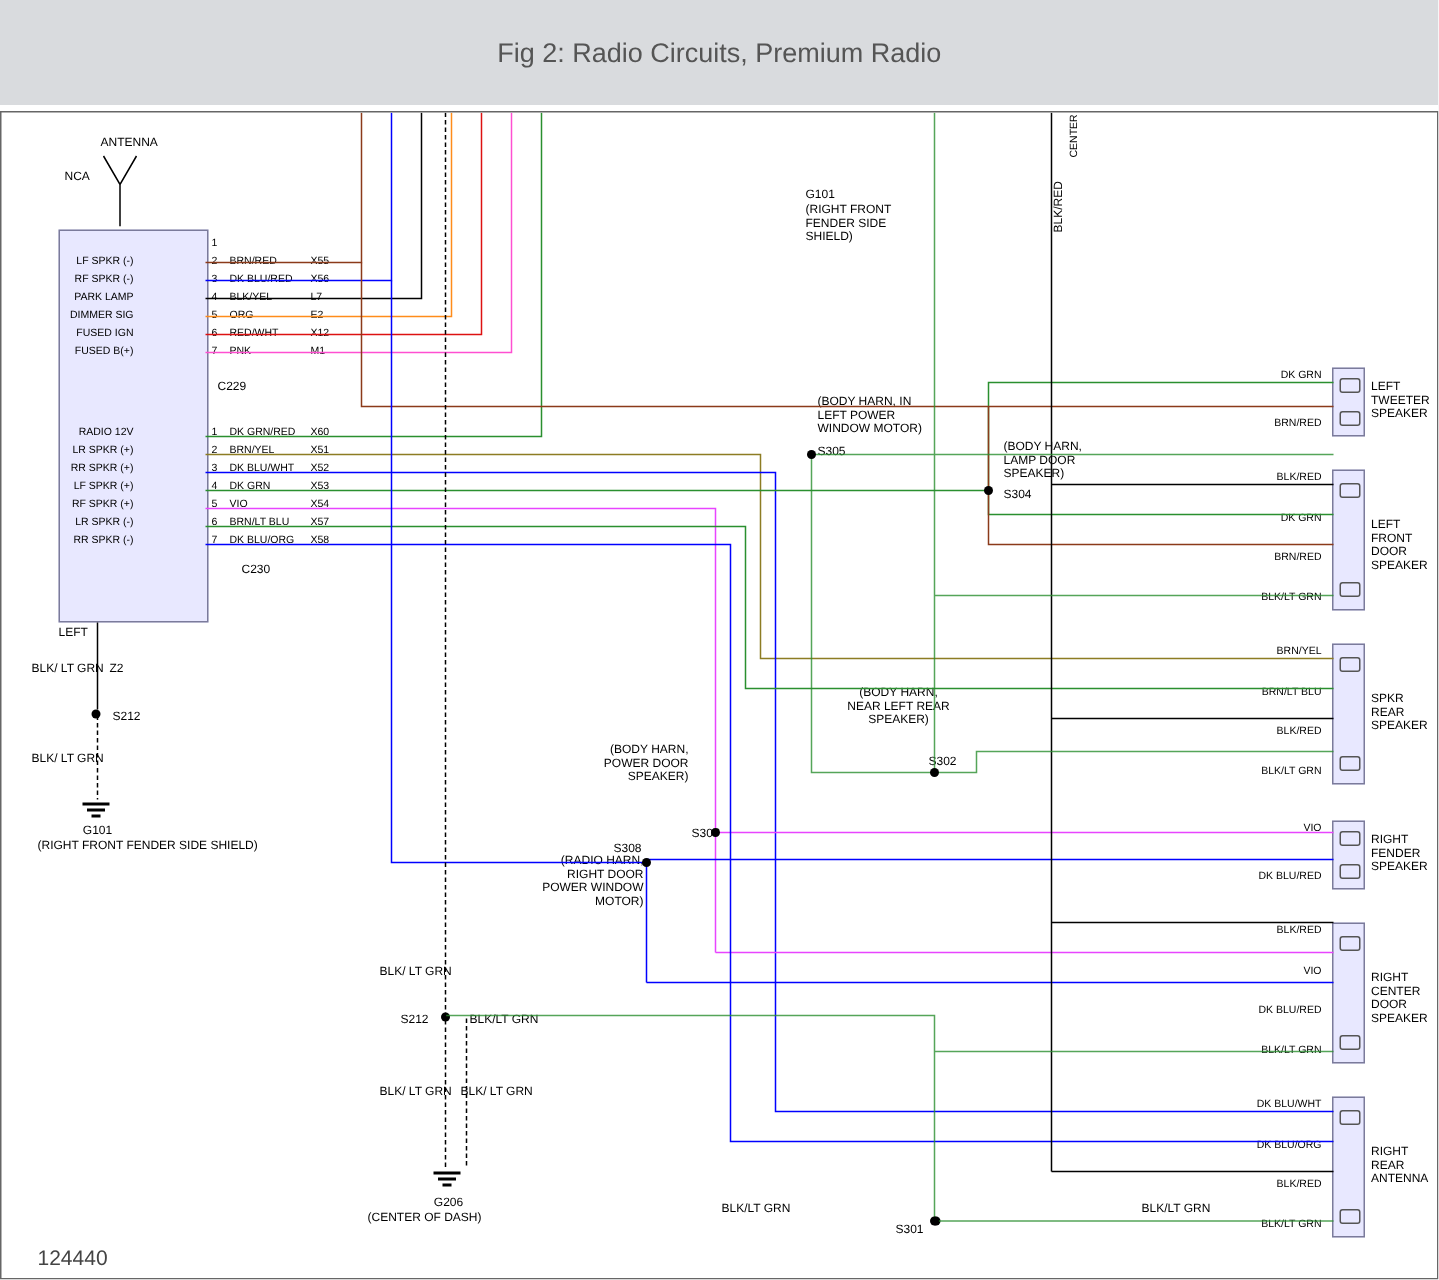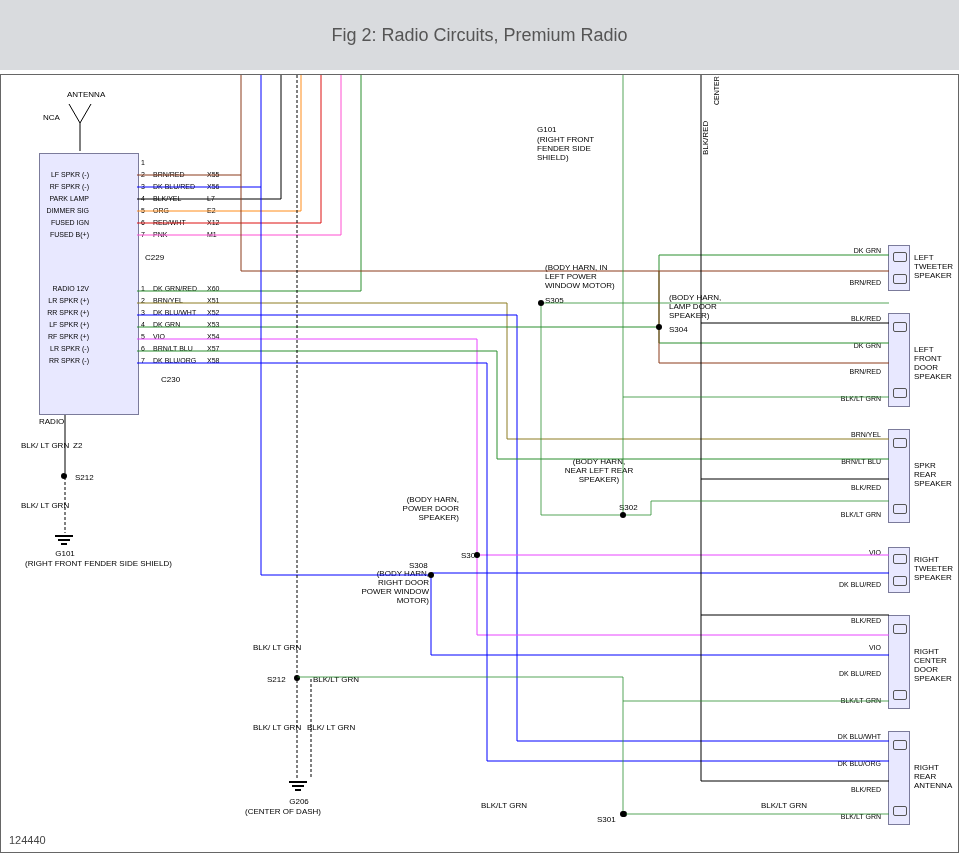--- a/index.html
+++ b/index.html
@@ -20,41 +20,41 @@
   .speaker-box.quad::before { top:8px; }
   .speaker-box.quad::after { bottom:8px; }
   svg.wires { position:absolute; left:0; top:0; width:959px; height:779px; pointer-events:none; }
   .gnd-bar { position:absolute; width:18px; height:2px; background:#000; }
   .gnd-bar::after { content:""; position:absolute; left:3px; top:4px; width:12px; height:2px; background:#000; }
   .gnd-bar::before { content:""; position:absolute; left:6px; top:8px; width:6px; height:2px; background:#000; }
   .dot { position:absolute; width:6px; height:6px; border-radius:50%; background:#000; }
   .jxn { fill:#000; }
   .antenna { position:absolute; left:66px; top:15px; font-size:8px; }
   .ant-sym { position:absolute; left:64px; top:28px; }
-  .footer-id { position:absolute; left:8px; bottom:6px; font-size:11px; color:#444; }
+  .footer-id { position:absolute; left:24px; bottom:6px; font-size:14px; color:#444; }
 </style>
 </head>
 <body>
 
 <div class="title-bar">
   <span>Fig 2: Radio Circuits, Premium Radio</span>
 </div>
 
 <div class="diagram">
 
   <div class="antenna lbl">ANTENNA</div>
   <div class="lbl" style="left:42px;top:38px">NCA</div>
   <div class="ant-sym">
     <svg width="30" height="48">
         <path d="M4 1 L15 20 L26 1 M15 20 L15 48" stroke="#000" fill="none" stroke-width="1"></path>
       </svg>
   </div>
 
   <div class="radio-box"></div>
-  <div class="lbl" style="left:38px;top:342px">RADIO</div>
+  <div class="lbl" style="left:38px;top:342px">LEFT</div>
 
   <div id="c229-area">
       <div class="pin-label r" style="position:absolute;left:40px;top:84px;width:48px;text-align:right"></div>
       <div class="pin-label" style="position:absolute;left:140px;top:84px">1</div>
       <div class="pin-label" style="position:absolute;left:152px;top:84px"></div>
       <div class="pin-label" style="position:absolute;left:206px;top:84px"></div>
       <div class="pin-label r" style="position:absolute;left:40px;top:96px;width:48px;text-align:right">LF SPKR (-)</div>
       <div class="pin-label" style="position:absolute;left:140px;top:96px">2</div>
       <div class="pin-label" style="position:absolute;left:152px;top:96px">BRN/RED</div>
       <div class="pin-label" style="position:absolute;left:206px;top:96px">X55</div>
@@ -133,21 +133,21 @@
       <div class="lbl r" style="left:820px;top:266.6666666666667px;width:60px;font-size:7px">DK GRN</div>
       <div class="lbl r" style="left:820px;top:293.3333333333333px;width:60px;font-size:7px">BRN/RED</div>
       <div class="lbl r" style="left:820px;top:320px;width:60px;font-size:7px">BLK/LT GRN</div>
       <div class="speaker-box quad" style="top:354px"></div>
       <div class="lbl" style="right:4px;top:386px;width:40px;white-space:normal">SPKR REAR SPEAKER</div>
       <div class="lbl r" style="left:820px;top:356px;width:60px;font-size:7px">BRN/YEL</div>
       <div class="lbl r" style="left:820px;top:382.6666666666667px;width:60px;font-size:7px">BRN/LT BLU</div>
       <div class="lbl r" style="left:820px;top:409.3333333333333px;width:60px;font-size:7px">BLK/RED</div>
       <div class="lbl r" style="left:820px;top:436px;width:60px;font-size:7px">BLK/LT GRN</div>
       <div class="speaker-box" style="top:472px"></div>
-      <div class="lbl" style="right:4px;top:480px;width:40px;white-space:normal">RIGHT TWEETER SPEAKER</div>
+      <div class="lbl" style="right:4px;top:480px;width:40px;white-space:normal">RIGHT FENDER SPEAKER</div>
       <div class="lbl r" style="left:820px;top:474px;width:60px;font-size:7px">VIO</div>
       <div class="lbl r" style="left:820px;top:506px;width:60px;font-size:7px">DK BLU/RED</div>
       <div class="speaker-box quad" style="top:540px"></div>
       <div class="lbl" style="right:4px;top:572px;width:40px;white-space:normal">RIGHT CENTER DOOR SPEAKER</div>
       <div class="lbl r" style="left:820px;top:542px;width:60px;font-size:7px">BLK/RED</div>
       <div class="lbl r" style="left:820px;top:568.6666666666666px;width:60px;font-size:7px">VIO</div>
       <div class="lbl r" style="left:820px;top:595.3333333333334px;width:60px;font-size:7px">DK BLU/RED</div>
       <div class="lbl r" style="left:820px;top:622px;width:60px;font-size:7px">BLK/LT GRN</div>
       <div class="speaker-box quad" style="top:656px"></div>
       <div class="lbl" style="right:4px;top:688px;width:40px;white-space:normal">RIGHT REAR ANTENNA</div>
@@ -165,21 +165,21 @@
 
   <div class="lbl" style="left:668px;top:218px;white-space:normal;width:72px">(BODY HARN, LAMP DOOR SPEAKER)</div>
   <div class="lbl" style="left:668px;top:250px">S304</div>
 
   <div class="lbl c" style="left:562px;top:382px;white-space:normal;width:72px">(BODY HARN, NEAR LEFT REAR SPEAKER)</div>
   <div class="lbl" style="left:618px;top:428px">S302</div>
 
   <div class="lbl r" style="left:396px;top:420px;white-space:normal;width:62px">(BODY HARN, POWER DOOR SPEAKER)</div>
   <div class="lbl" style="left:460px;top:476px">S307</div>
 
-  <div class="lbl r" style="left:352px;top:494px;white-space:normal;width:76px">(BODY HARN, RIGHT DOOR POWER WINDOW MOTOR)</div>
+  <div class="lbl r" style="left:352px;top:494px;white-space:normal;width:76px">(RADIO HARN, RIGHT DOOR POWER WINDOW MOTOR)</div>
   <div class="lbl" style="left:408px;top:486px">S308</div>
 
   <div class="lbl r" style="left:252px;top:568px;width:36px">BLK/ LT GRN</div>
   <div class="dot" style="left:293px;top:600px"></div>
   <div class="lbl" style="left:266px;top:600px">S212</div>
   <div class="lbl" style="left:312px;top:600px">BLK/LT GRN</div>
 
   <div class="lbl r" style="left:252px;top:648px;width:36px">BLK/ LT GRN</div>
   <div class="lbl" style="left:306px;top:648px;width:36px">BLK/ LT GRN</div>
 

